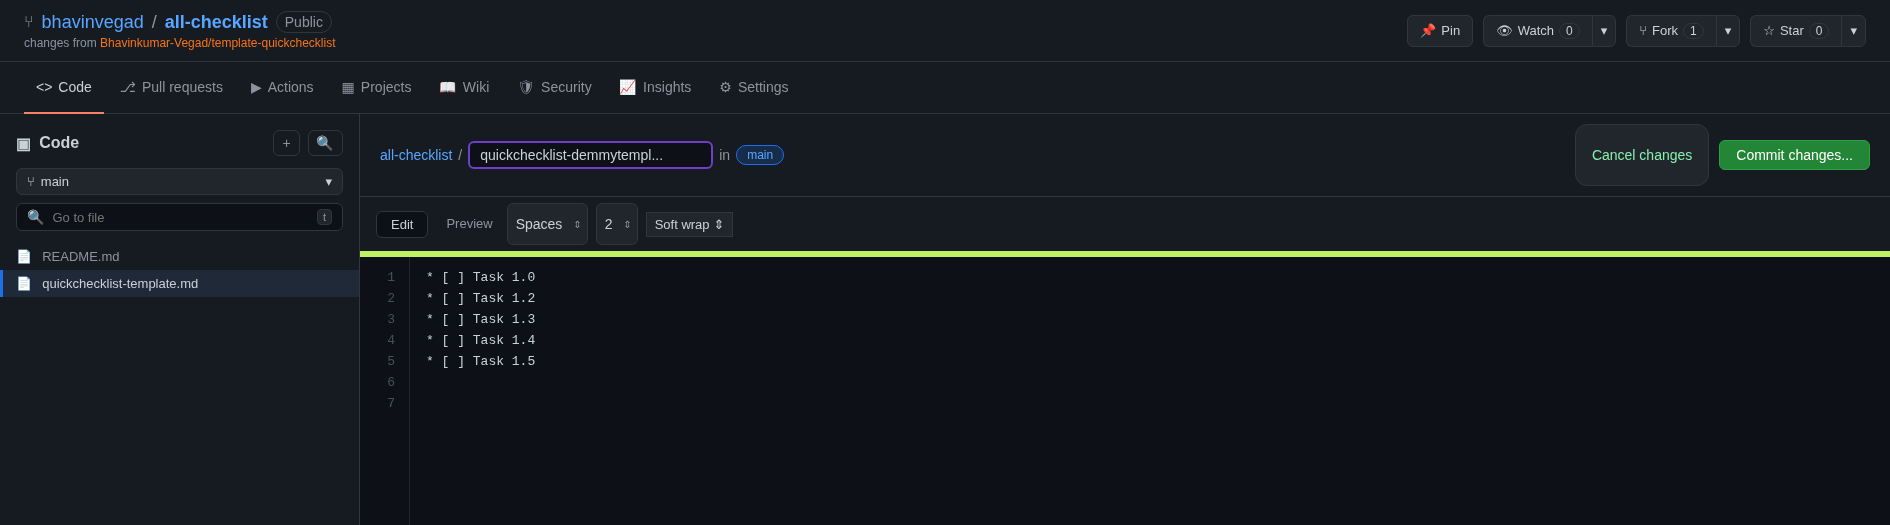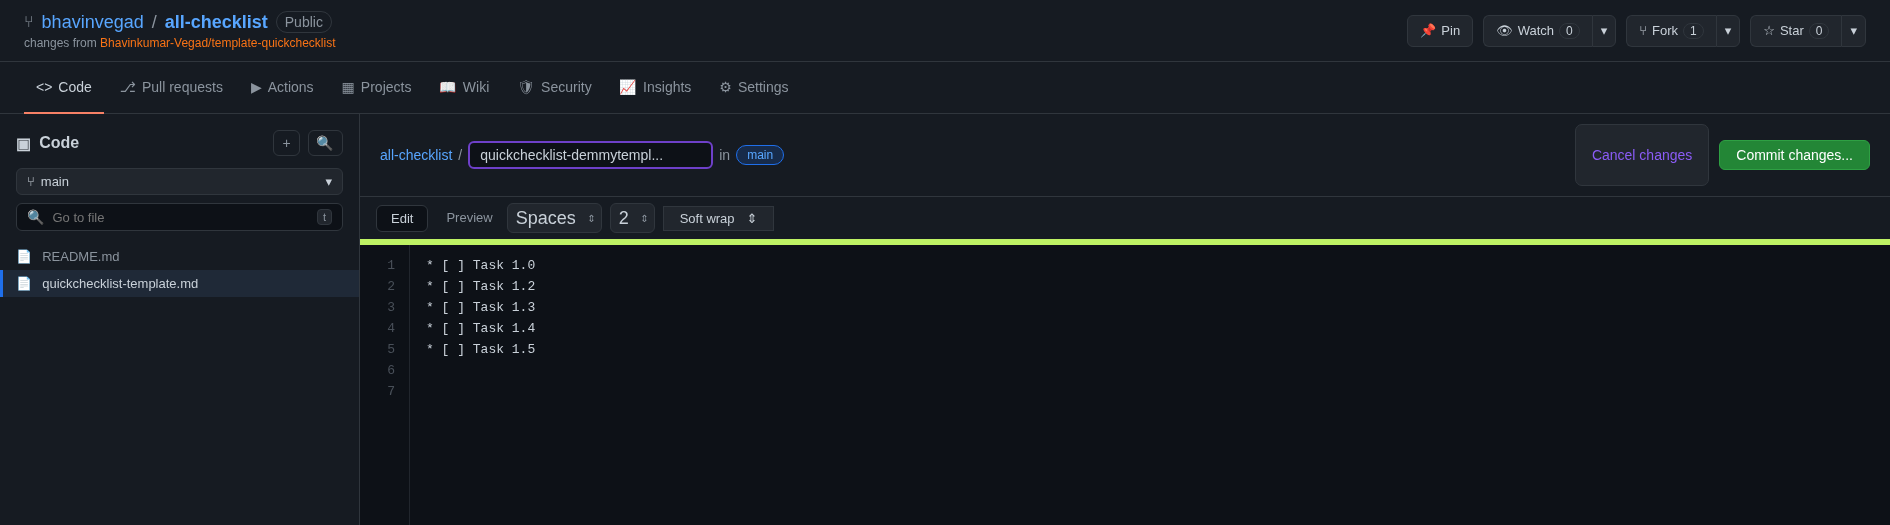--- a/index.html
+++ b/index.html
@@ -289,22 +289,22 @@
       font-size: 12px;
     }
     .topbar-actions {
       display: flex;
       align-items: center;
       gap: 10px;
     }
     .cancel-btn {
       background: #21262d;
       border: 1px solid #30363d;
-      border-radius: 7px;
-      color: #8b5cf6;
+      border-radius: 12px;
+      color: #86efac;
       padding: 22px 16px;
       cursor: pointer;
       font-size: 14px;
     }
     .commit-btn {
       background: #238636;
       border: 1px solid #2ea043;
       border-radius: 6px;
       color: #fff;
       padding: 6px 16px;
@@ -341,22 +341,22 @@
     .editor-controls {
       display: flex;
       align-items: center;
       gap: 8px;
     }
     .editor-select {
       background: #21262d;
       border: 1px solid #30363d;
       border-radius: 6px;
       color: #c9d1d9;
-      padding: 4px 8px;
-      font-size: 18px;
+      padding: 12px 8px;
+      font-size: 14px;
       cursor: pointer;
       appearance: none;
       -webkit-appearance: none;
       padding-right: 24px;
       position: relative;
     }
     .select-wrapper {
       position: relative;
       display: inline-flex;
       align-items: center;
@@ -367,26 +367,26 @@
       right: 6px;
       color: #8b949e;
       font-size: 10px;
       pointer-events: none;
     }
     .softwrap-btn {
       background: #21262d;
       border: 1px solid #30363d;
       border-radius: 0;
       color: #c9d1d9;
-      padding: 4px 16px;
-      font-size: 13px;
-      cursor: pointer;
-      display: flex;
-      align-items: center;
-      gap: 12px;
+      padding: 4px 8px;
+      font-size: 13px;
+      cursor: pointer;
+      display: flex;
+      align-items: center;
+      gap: 4px;
     }
 
     
     .code-editor {
       flex: 1;
       display: flex;
       overflow-y: auto;
       background: #0d1117;
       font-family: 'SFMono-Regular', Consolas, 'Liberation Mono', Menlo, monospace;
       font-size: 13px;

